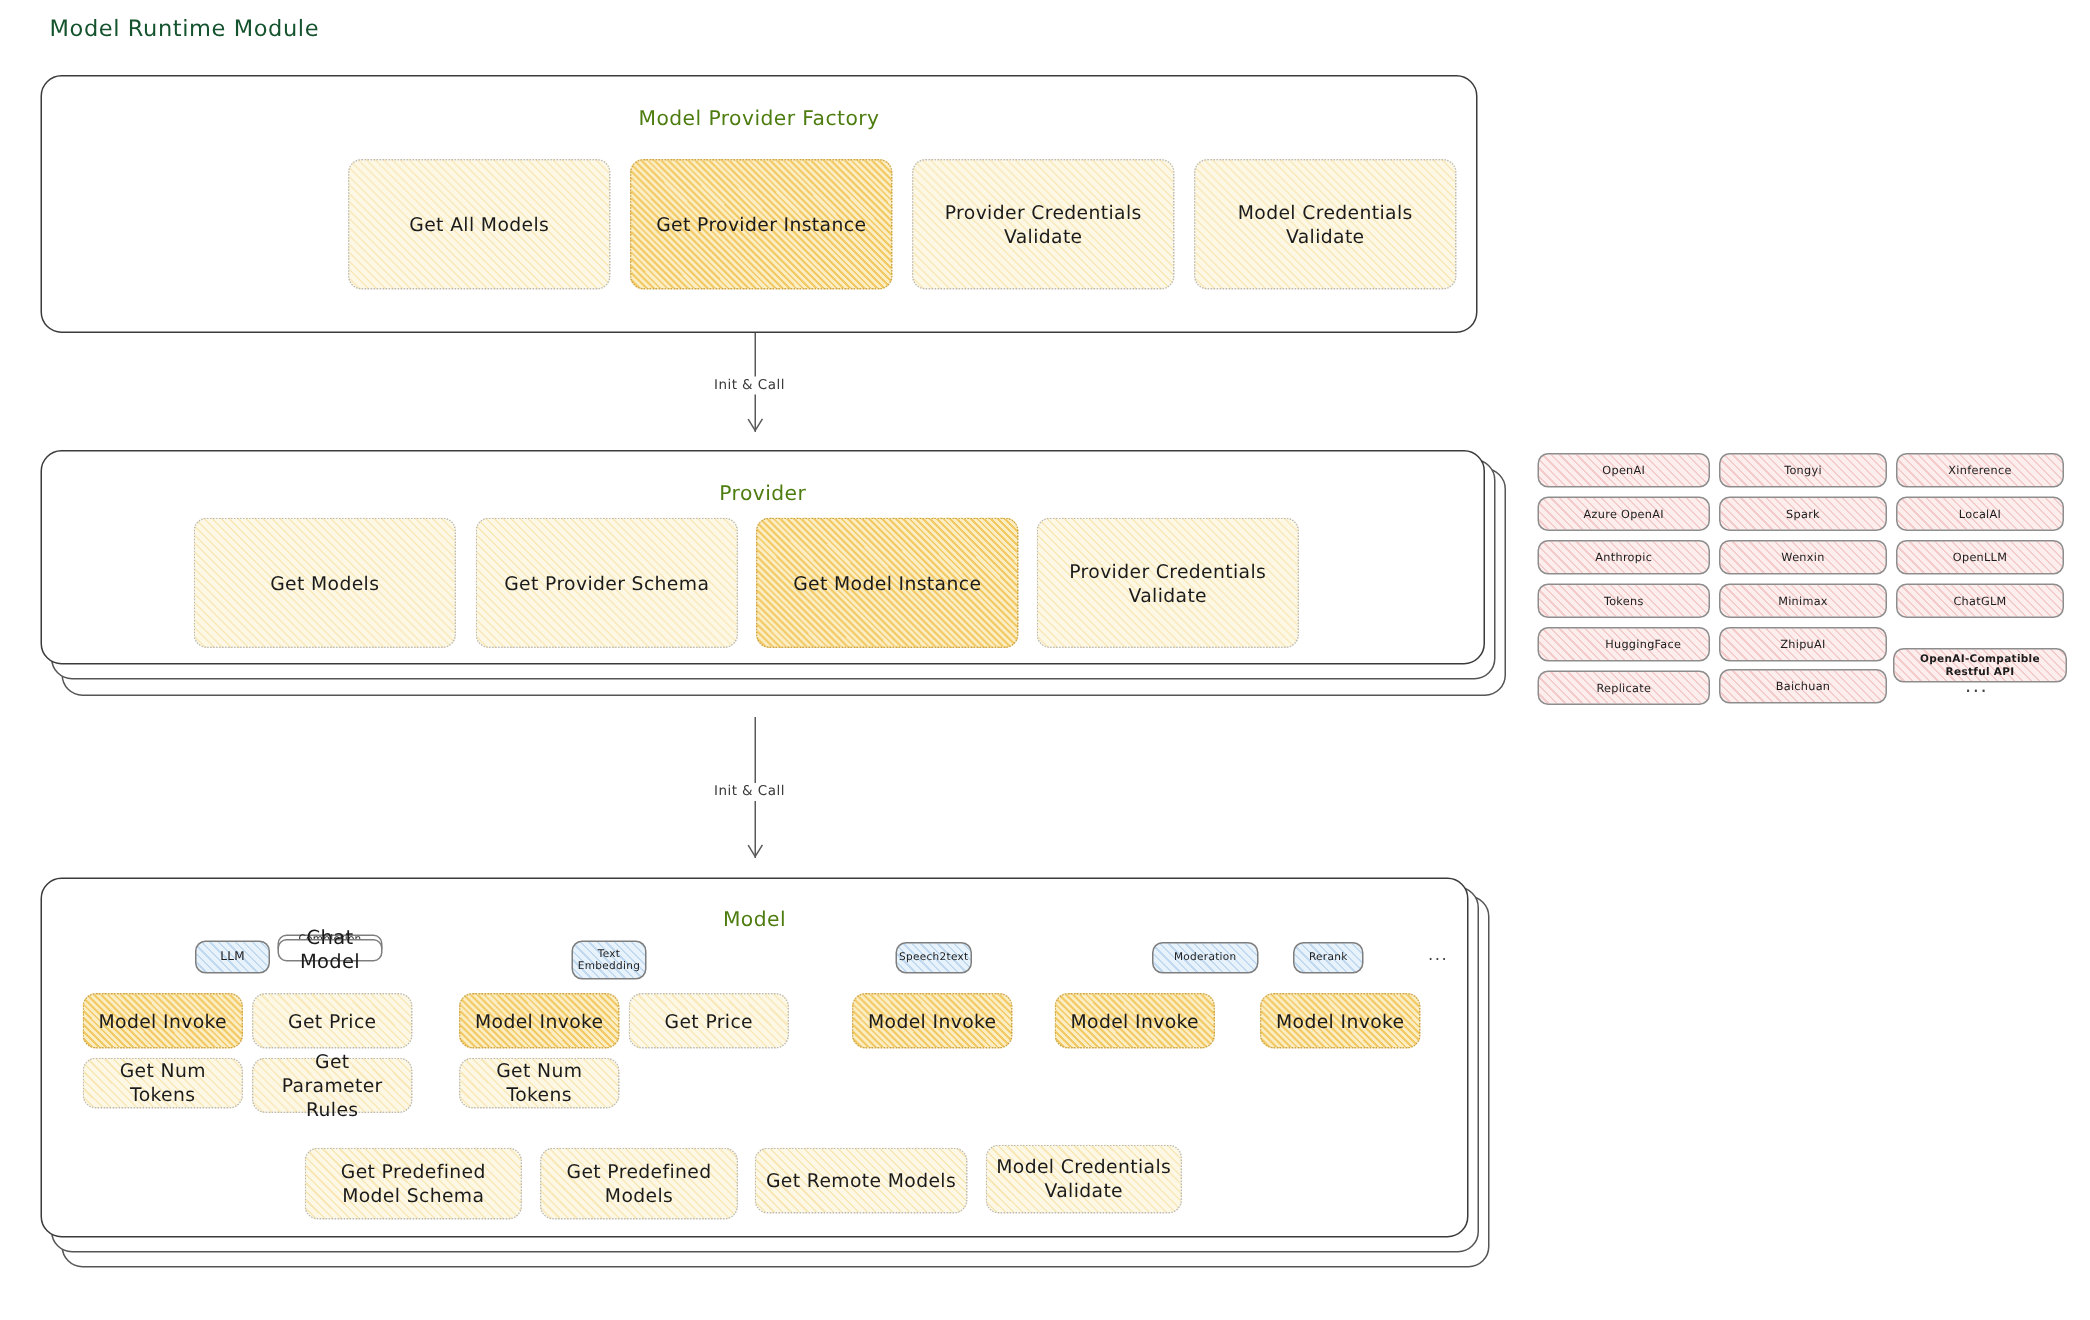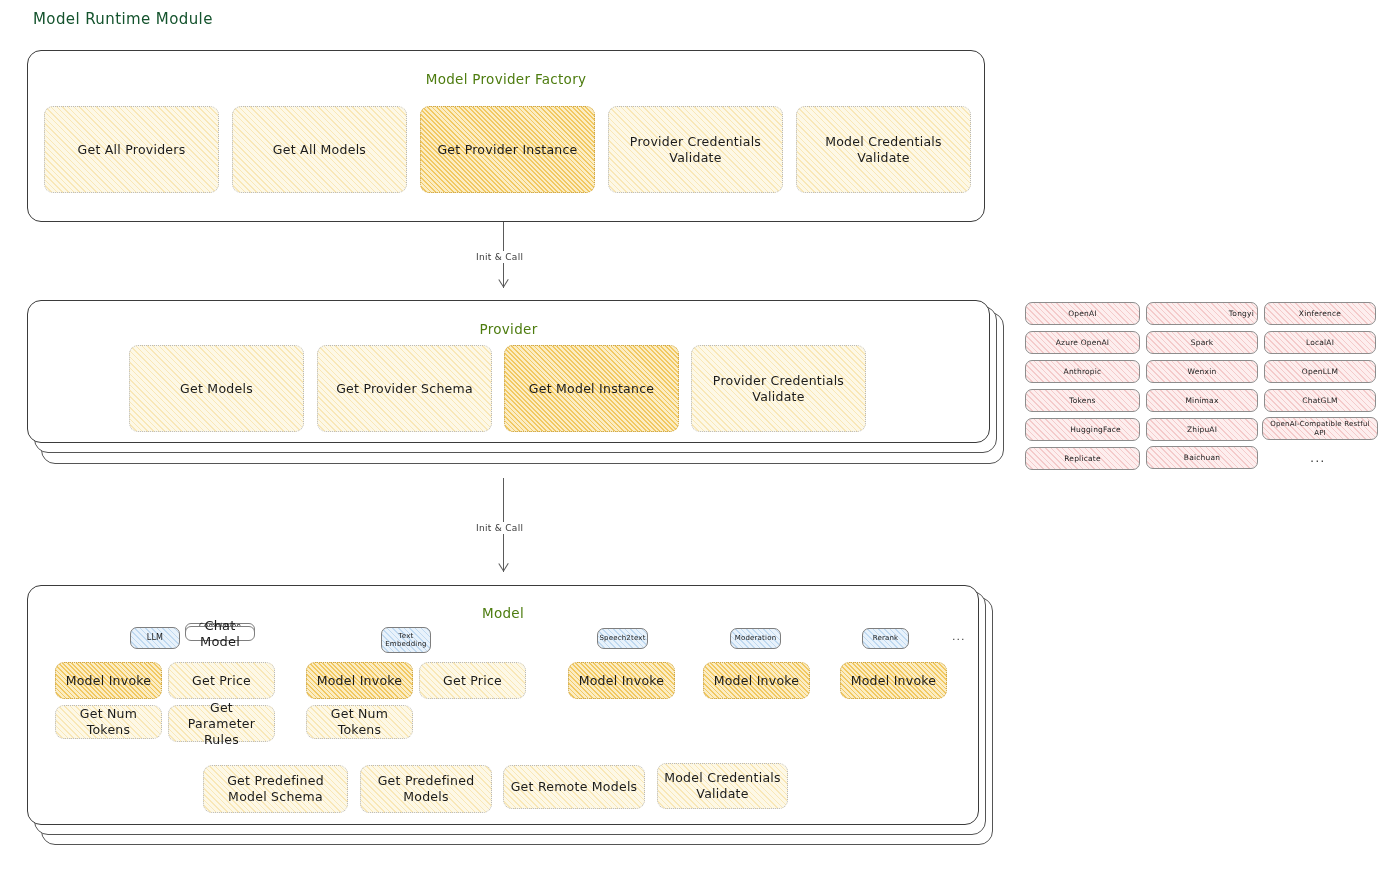--- a/index.html
+++ b/index.html
@@ -169,23 +169,20 @@
 <body>
 
 <div id="stage">
 
   <div class="page-title">Model Runtime Module</div>
 
   <div class="panel" style="left:27px; top:50px; width:958px; height:172px;">
     <div class="panel-title" style="top:20px;">Model Provider Factory</div>
   </div>
 
-  <div class="node fill-light" style="left:44px; top:106px; width:175px; height:87px;">
-    <span>Get All Providers</span>
-  </div>
   <div class="node fill-light" style="left:232px; top:106px; width:175px; height:87px;text-align:right;">
     <span>Get All Models</span>
   </div>
   <div class="node fill-strong" style="left:420px; top:106px; width:175px; height:87px;">
     <span>Get Provider Instance</span>
   </div>
   <div class="node fill-light" style="left:608px; top:106px; width:175px; height:87px;">
     <span>Provider Credentials Validate</span>
   </div>
   <div class="node fill-light" style="left:796px; top:106px; width:175px; height:87px;">
@@ -227,21 +224,21 @@
   <div class="chip fill-pink" style="left:1025px; top:389px; width:115px; height:23px;">
     <span>Tokens</span>
   </div>
   <div class="chip fill-pink" style="left:1025px; top:418px; width:115px; height:23px;padding-left:29px;">
     <span>HuggingFace</span>
   </div>
   <div class="chip fill-pink" style="left:1025px; top:447px; width:115px; height:23px;">
     <span>Replicate</span>
   </div>
 
-  <div class="chip fill-pink" style="left:1146px; top:302px; width:112px; height:23px;justify-content:flex-end;">
+  <div class="chip fill-pink" style="left:1146px; top:302px; width:112px; height:23px;">
     <span>Tongyi</span>
   </div>
   <div class="chip fill-pink" style="left:1146px; top:331px; width:112px; height:23px;">
     <span>Spark</span>
   </div>
   <div class="chip fill-pink" style="left:1146px; top:360px; width:112px; height:23px;">
     <span>Wenxin</span>
   </div>
   <div class="chip fill-pink" style="left:1146px; top:389px; width:112px; height:23px;">
     <span>Minimax</span>
@@ -258,21 +255,21 @@
   </div>
   <div class="chip fill-pink" style="left:1264px; top:331px; width:112px; height:23px;">
     <span>LocalAI</span>
   </div>
   <div class="chip fill-pink" style="left:1264px; top:360px; width:112px; height:23px;">
     <span>OpenLLM</span>
   </div>
   <div class="chip fill-pink" style="left:1264px; top:389px; width:112px; height:23px;">
     <span>ChatGLM</span>
   </div>
-  <div class="chip fill-pink" style="left:1262px; top:417px; width:116px; height:23px; font-size:7px;">
+  <div class="chip fill-pink" style="left:1262px; top:432px; width:116px; height:23px; font-size:7px;font-weight:bold;">
     <span>OpenAI-Compatible Restful API</span>
   </div>
   <div class="ellipsis" style="left:1310px; top:450px;">...</div>
 
   <div class="arrow-line" style="left:503px; top:478px; height:94px;"></div>
   <div class="arrow-head" style="left:498px; top:562px;"></div>
   <div class="arrow-label" style="left:472px; top:522px;">Init &amp; Call</div>
 
   <div class="panel-shadow" style="left:41px; top:597px; width:952px; height:248px;"></div>
   <div class="panel-shadow" style="left:34px; top:591px; width:952px; height:244px;"></div>
@@ -316,21 +313,21 @@
     <span>Get Num Tokens</span>
   </div>
 
   <div class="chip fill-blue" style="left:597px; top:628px; width:51px; height:21px; z-index:2; font-size:7px;">
     <span>Speech2text</span>
   </div>
   <div class="node fill-strong" style="left:568px; top:662px; width:107px; height:37px; z-index:2;">
     <span>Model Invoke</span>
   </div>
 
-  <div class="chip fill-blue" style="left:730px; top:628px; width:51px; height:21px; z-index:2; font-size:7px;">
+  <div class="chip fill-blue" style="left:768px; top:628px; width:71px; height:21px; z-index:2; font-size:7px;">
     <span>Moderation</span>
   </div>
   <div class="node fill-strong" style="left:703px; top:662px; width:107px; height:37px; z-index:2;">
     <span>Model Invoke</span>
   </div>
 
   <div class="chip fill-blue" style="left:862px; top:628px; width:47px; height:21px; z-index:2; font-size:7px;">
     <span>Rerank</span>
   </div>
   <div class="node fill-strong" style="left:840px; top:662px; width:107px; height:37px; z-index:2;">

